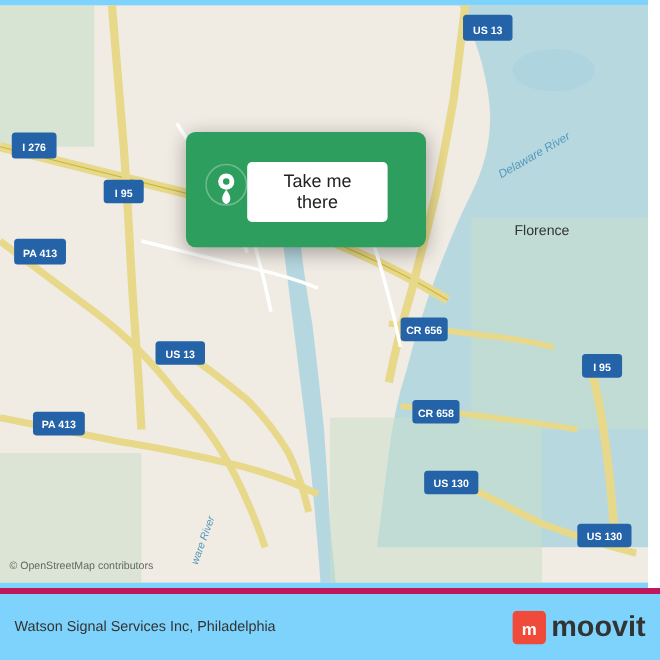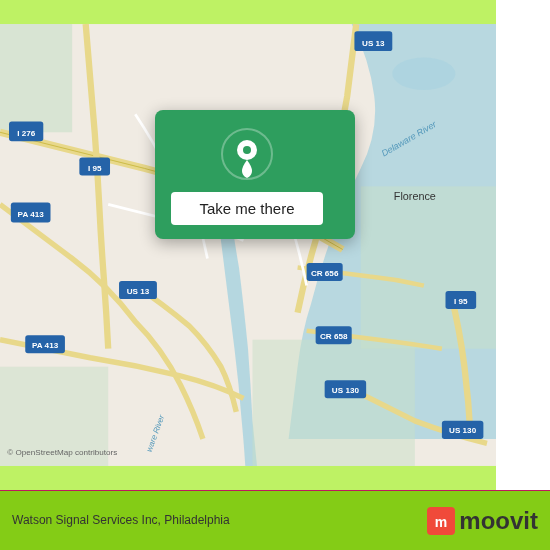--- a/index.html
+++ b/index.html
@@ -6,45 +6,44 @@
 
     body {
       width: 550px;
       height: 550px;
       overflow: hidden;
       font-family: Arial, sans-serif;
       position: relative;
     }
 
     #map-container {
-      width: 496px;
+      width: 540px;
       height: 490px;
       position: relative;
       overflow: hidden;
-      background-color: #bef264;
+      background-color: #7dd3fc;
     }
 
     
     #map-svg {
       width: 100%;
       height: 100%;
       position: absolute;
       top: 0; left: 0;
     }
 
     
     #popup-card {
       position: absolute;
       top: 110px;
       left: 155px;
       width: 200px;
       background: #2e9e5e;
       border-radius: 8px;
       display: flex;
-      flex-direction: column;
       align-items: center;
       padding: 18px 32px 14px 16px;
       box-shadow: 0 4px 16px rgba(0,0,0,0.32);
       z-index: 10;
       justify-content: center;
     }
 
     #popup-pin-icon {
       width: 52px;
       height: 52px;
@@ -61,25 +60,25 @@
       font-weight: 500;
       cursor: pointer;
       width: 100%;
       text-align: center;
     }
 
     
     #bottom-bar {
       width: 550px;
       height: 60px;
-      background: #84cc16;
+      background: #7dd3fc;
       display: flex;
       align-items: center;
       padding: 0 12px;
-      border-top: 1px solid #be185d;
+      border-top: 5px solid #be185d;
       position: relative;
     }
 
     #moovit-logo {
       position: absolute;
       right: 12px;
       top: 50%;
       transform: translateY(-50%);
       display: flex;
       align-items: center;

